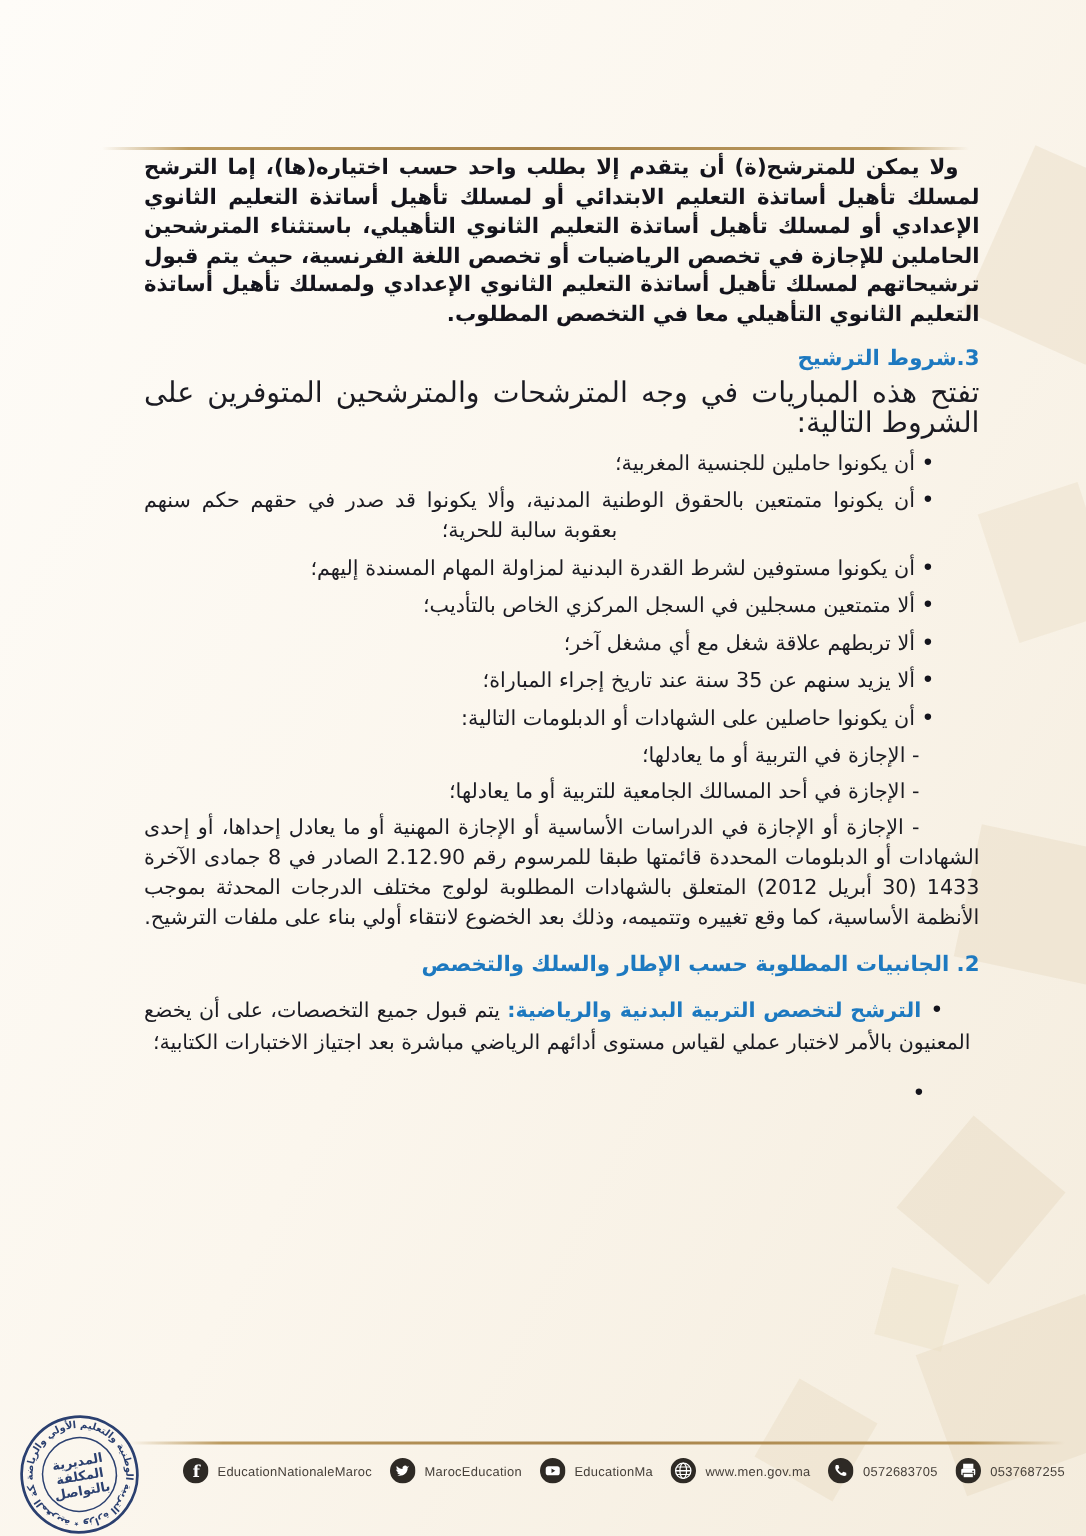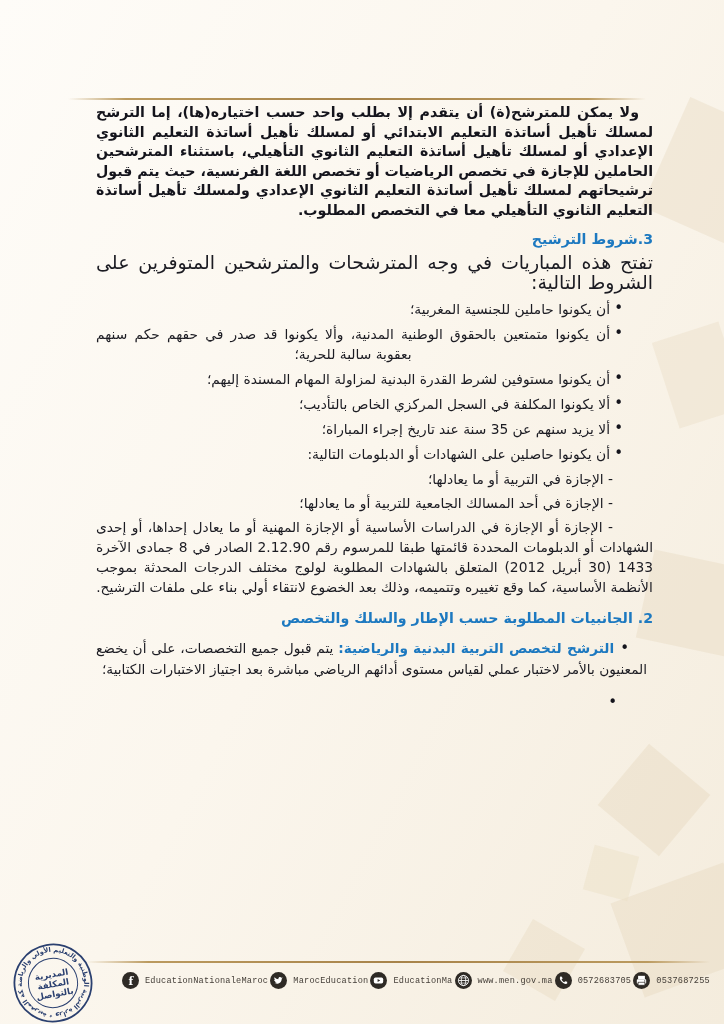--- a/index.html
+++ b/index.html
@@ -47,21 +47,21 @@
 
   .center-last{text-align-last:center;}
   .dot-empty{margin:16px 36px 0 0;text-align:right;font-size:15px;line-height:14px;color:#14141c;}
 
   .stamp{position:absolute;left:11px;top:942px;width:84px;height:82px;transform:rotate(-10deg);}
 
   .socials{position:absolute;top:972px;left:122px;width:588px;display:flex;direction:ltr;
     align-items:center;justify-content:space-between;}
   .social{display:flex;align-items:center;gap:6px;}
   .sicon{width:17px;height:17px;display:inline-block;}
-  .slabel{font-family:Liberation Mono, monospace;font-size:8.6px;color:#46403a;letter-spacing:0.2px;}
+  .slabel{font-family:Liberation Sans, sans-serif;font-size:8.6px;color:#46403a;letter-spacing:0.2px;}
 </style>
 </head>
 <body>
 
 <div class="page">
 
   <div class="bg-shape s1"></div>
   <div class="bg-shape s2"></div>
   <div class="bg-shape s3"></div>
   <div class="bg-shape s4"></div>
@@ -75,21 +75,22 @@
 
     <p class="lead">ولا يمكن للمترشح(ة) أن يتقدم إلا بطلب واحد حسب اختياره(ها)، إما الترشح لمسلك تأهيل أساتذة التعليم الابتدائي أو لمسلك تأهيل أساتذة التعليم الثانوي الإعدادي أو لمسلك تأهيل أساتذة التعليم الثانوي التأهيلي، باستثناء المترشحين الحاملين للإجازة في تخصص الرياضيات أو تخصص اللغة الفرنسية، حيث يتم قبول ترشيحاتهم لمسلك تأهيل أساتذة التعليم الثانوي الإعدادي ولمسلك تأهيل أساتذة التعليم الثانوي التأهيلي معا في التخصص المطلوب.</p>
 
     <h3 class="sec">3.شروط الترشيح</h3>
     <p class="intro">تفتح هذه المباريات في وجه المترشحات والمترشحين المتوفرين على الشروط التالية:</p>
 
     <ul class="dots">
       <li>أن يكونوا حاملين للجنسية المغربية؛</li>
       <li class="center-last">أن يكونوا متمتعين بالحقوق الوطنية المدنية، وألا يكونوا قد صدر في حقهم حكم سنهم بعقوبة سالبة للحرية؛</li>
       <li>أن يكونوا مستوفين لشرط القدرة البدنية لمزاولة المهام المسندة إليهم؛</li>
-      <li>ألا يكونوا المكلفة في السجل المركزي الخاص بالتأديب؛</li>
+      <li>ألا متمتعين مسجلين في السجل المركزي الخاص بالتأديب؛</li>
+      <li>ألا تربطهم علاقة شغل مع أي مشغل آخر؛</li>
       <li>ألا يزيد سنهم عن 35 سنة عند تاريخ إجراء المباراة؛</li>
       <li>أن يكونوا حاصلين على الشهادات أو الدبلومات التالية:</li>
     </ul>
 
     <div class="dashes">
       <p class="dash">الإجازة في التربية أو ما يعادلها؛</p>
       <p class="dash">الإجازة في أحد المسالك الجامعية للتربية أو ما يعادلها؛</p>
       <p class="dash center-last">الإجازة أو الإجازة في الدراسات الأساسية أو الإجازة المهنية أو ما يعادل إحداها، أو إحدى الشهادات أو الدبلومات المحددة قائمتها طبقا للمرسوم رقم 2.12.90 الصادر في 8 جمادى الآخرة 1433 (30 أبريل 2012) المتعلق بالشهادات المطلوبة لولوج مختلف الدرجات المحدثة بموجب الأنظمة الأساسية، كما وقع تغييره وتتميمه، وذلك بعد الخضوع لانتقاء أولي بناء على ملفات الترشيح.</p>
     </div>
 

